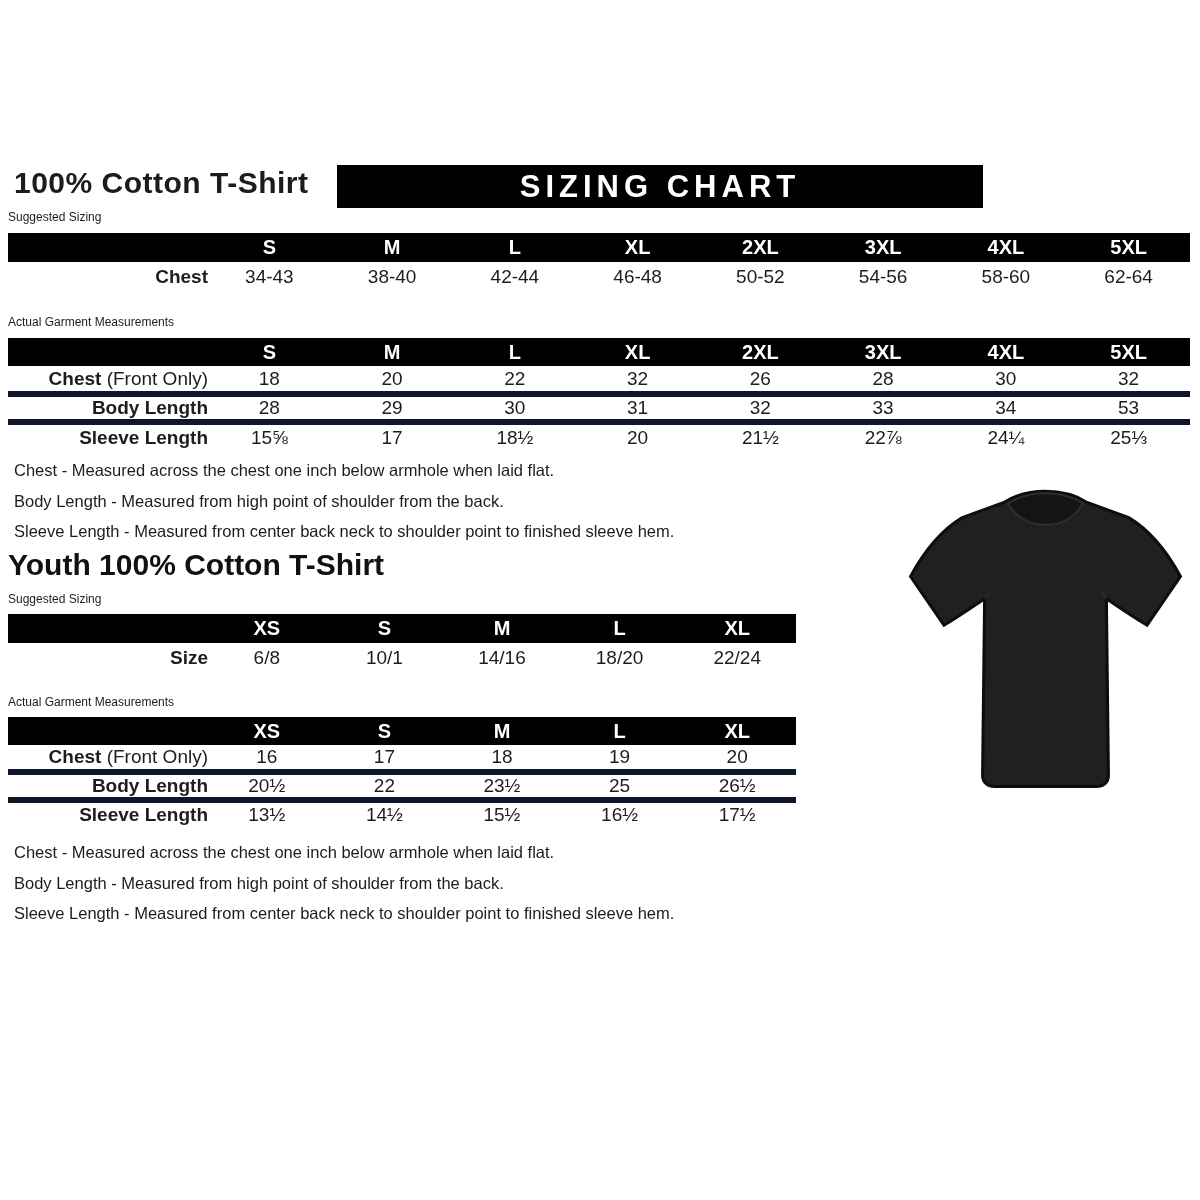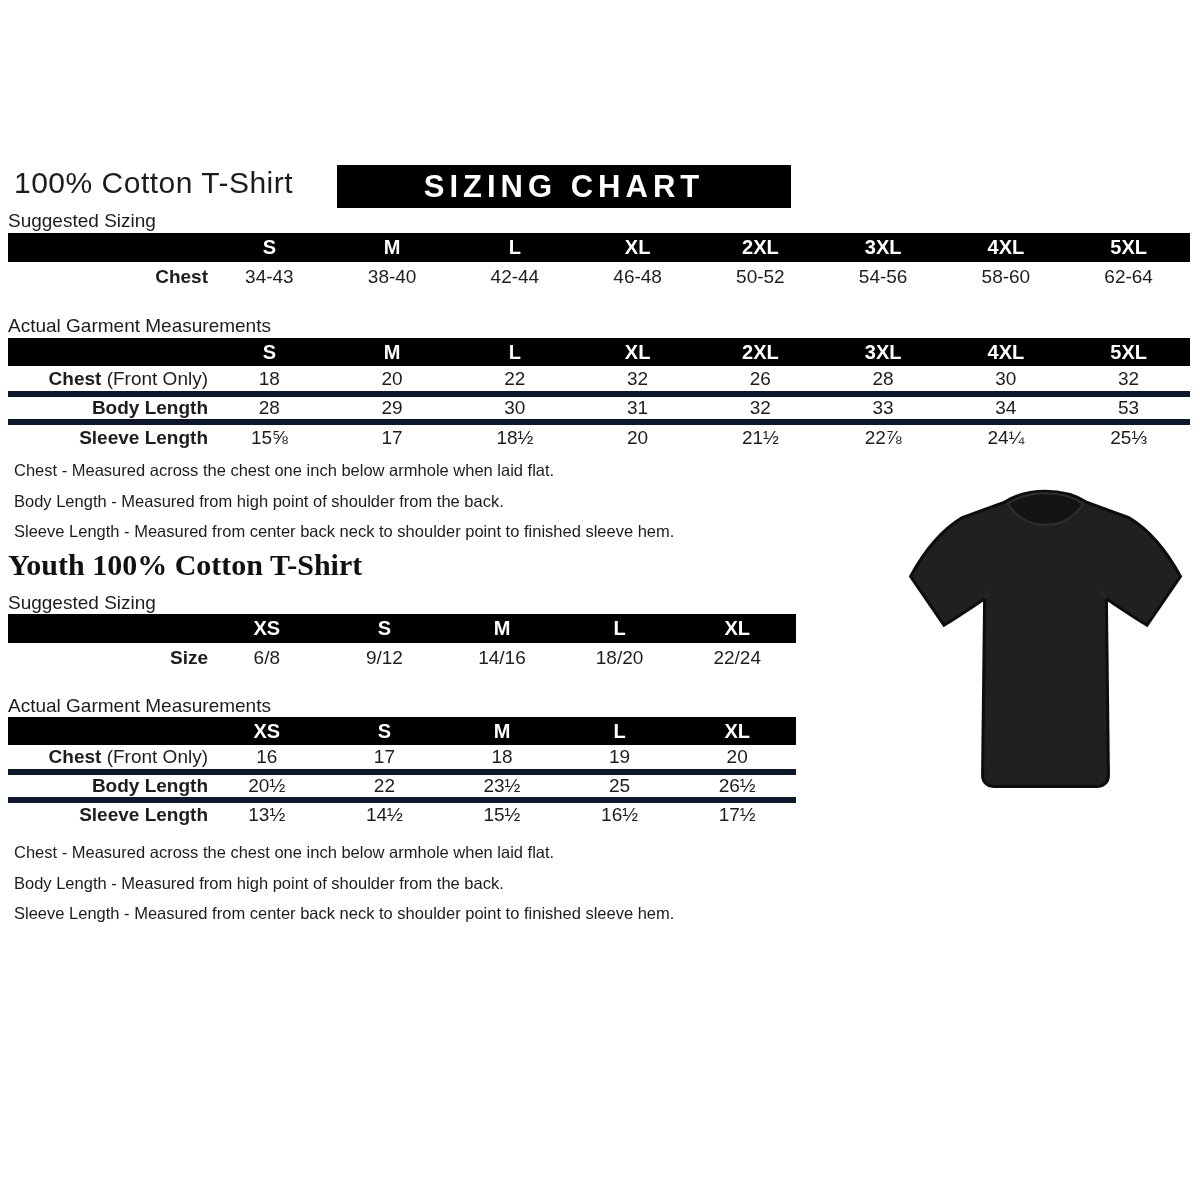--- a/index.html
+++ b/index.html
@@ -1,28 +1,28 @@
 <!DOCTYPE html>
 <html><head>
 <meta charset="utf-8">
 <style>
   html,body{margin:0;padding:0;background:#ffffff;}
   .page{
     position:relative;width:1200px;height:1200px;background:#ffffff;overflow:hidden;
     font-family:"Liberation Sans","DejaVu Sans",sans-serif;color:#1a1a1a;
   }
   .abs{position:absolute;}
-  .main-title{left:14px;top:166px;font-size:30px;font-weight:400;letter-spacing:.5px;color:#1c1c1c;}
+  .main-title{left:14px;top:166px;font-size:30px;font-weight:700;letter-spacing:.5px;color:#1c1c1c;}
   .banner{
-    left:337px;top:165px;width:454px;height:43px;background:#000;
+    left:337px;top:165px;width:646px;height:43px;background:#000;
     color:#fff;font-weight:700;font-size:31px;letter-spacing:5px;
     text-align:center;line-height:43px;
   }
-  .section-label{font-size:19px;color:#1c1c1c;}
-  .youth-title{left:8px;top:548px;font-size:30px;font-weight:700;color:#111;font-family:Liberation Serif, serif;}
+  .section-label{font-size:12px;color:#1c1c1c;}
+  .youth-title{left:8px;top:548px;font-size:30px;font-weight:700;color:#111;}
   .notes{font-size:16.5px;line-height:30.5px;color:#1c1c1c;}
   .notes div{white-space:nowrap;}
 
   table.szt{border-collapse:collapse;table-layout:fixed;}
   table.szt th,table.szt td{padding:0;overflow:hidden;white-space:nowrap;}
   table.szt tr.hdr th{
     background:#000;color:#fff;font-weight:700;font-size:20px;text-align:center;
   }
   table.szt td{font-size:19px;text-align:center;color:#1d1d1d;}
   table.szt td.lbl{text-align:right;padding-left:8px;}
@@ -182,21 +182,21 @@
             <th>S</th>
             <th>M</th>
             <th>L</th>
             <th>XL</th>
           </tr>
         </thead>
         <tbody>
           <tr>
             <td class="lbl"><span class="row-label-strong">Size</span></td>
             <td>6/8</td>
-            <td>9/12</td>
+            <td>10/1</td>
             <td>14/16</td>
             <td>18/20</td>
             <td>22/24</td>
           </tr>
         </tbody>
       </table>
   </div>
 
   <div class="abs section-label" style="left:8px;top:695px;">Actual Garment Measurements</div>
   <div class="abs" style="left:8px;top:717px;width:788px;">

